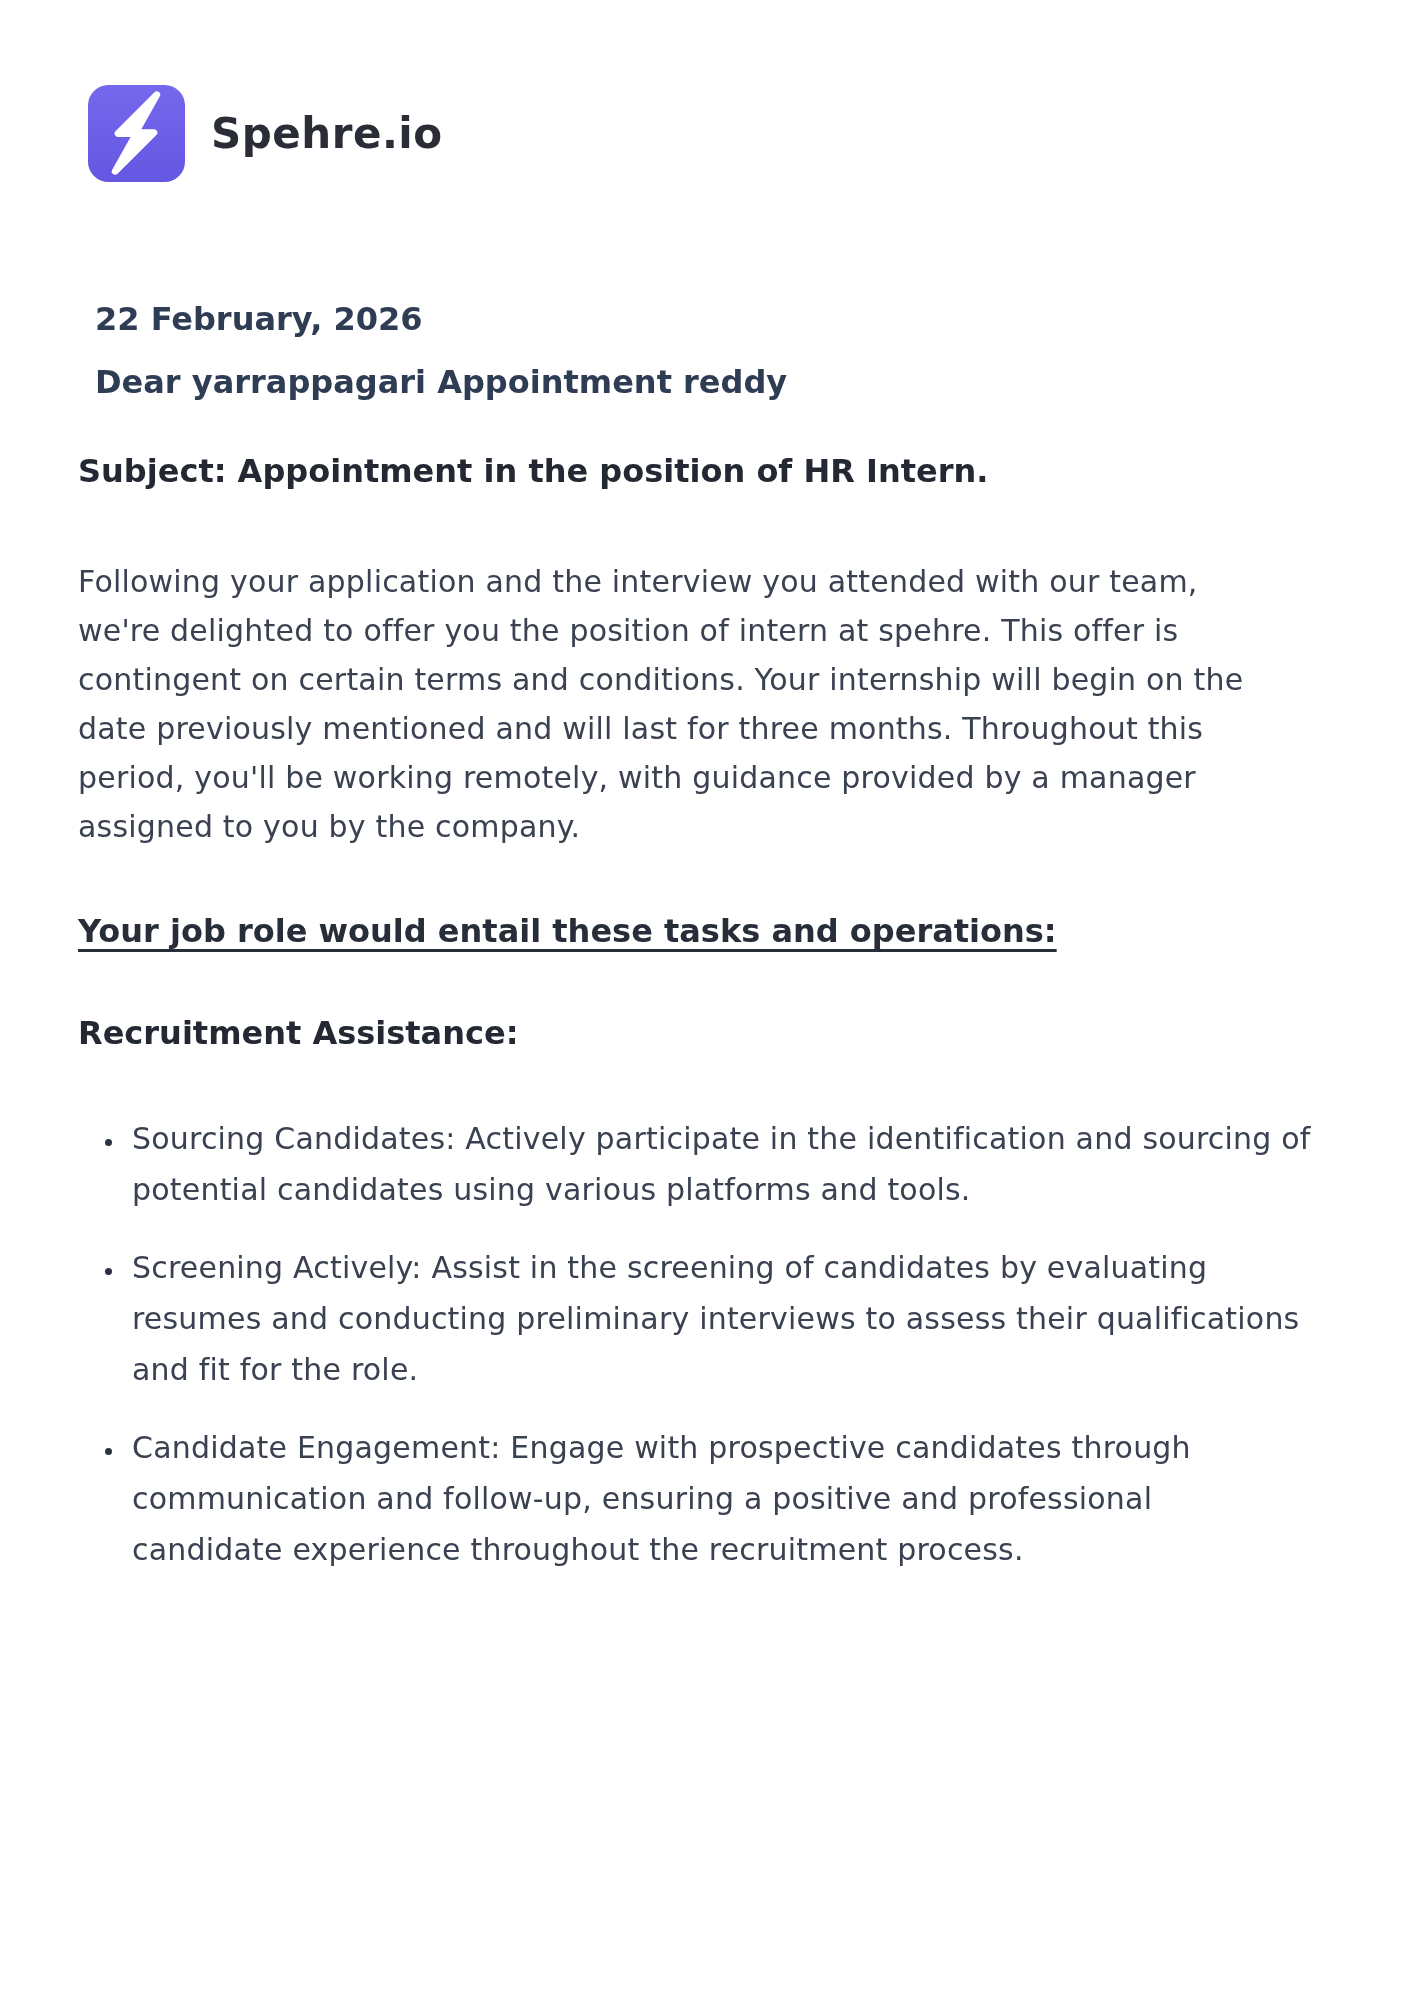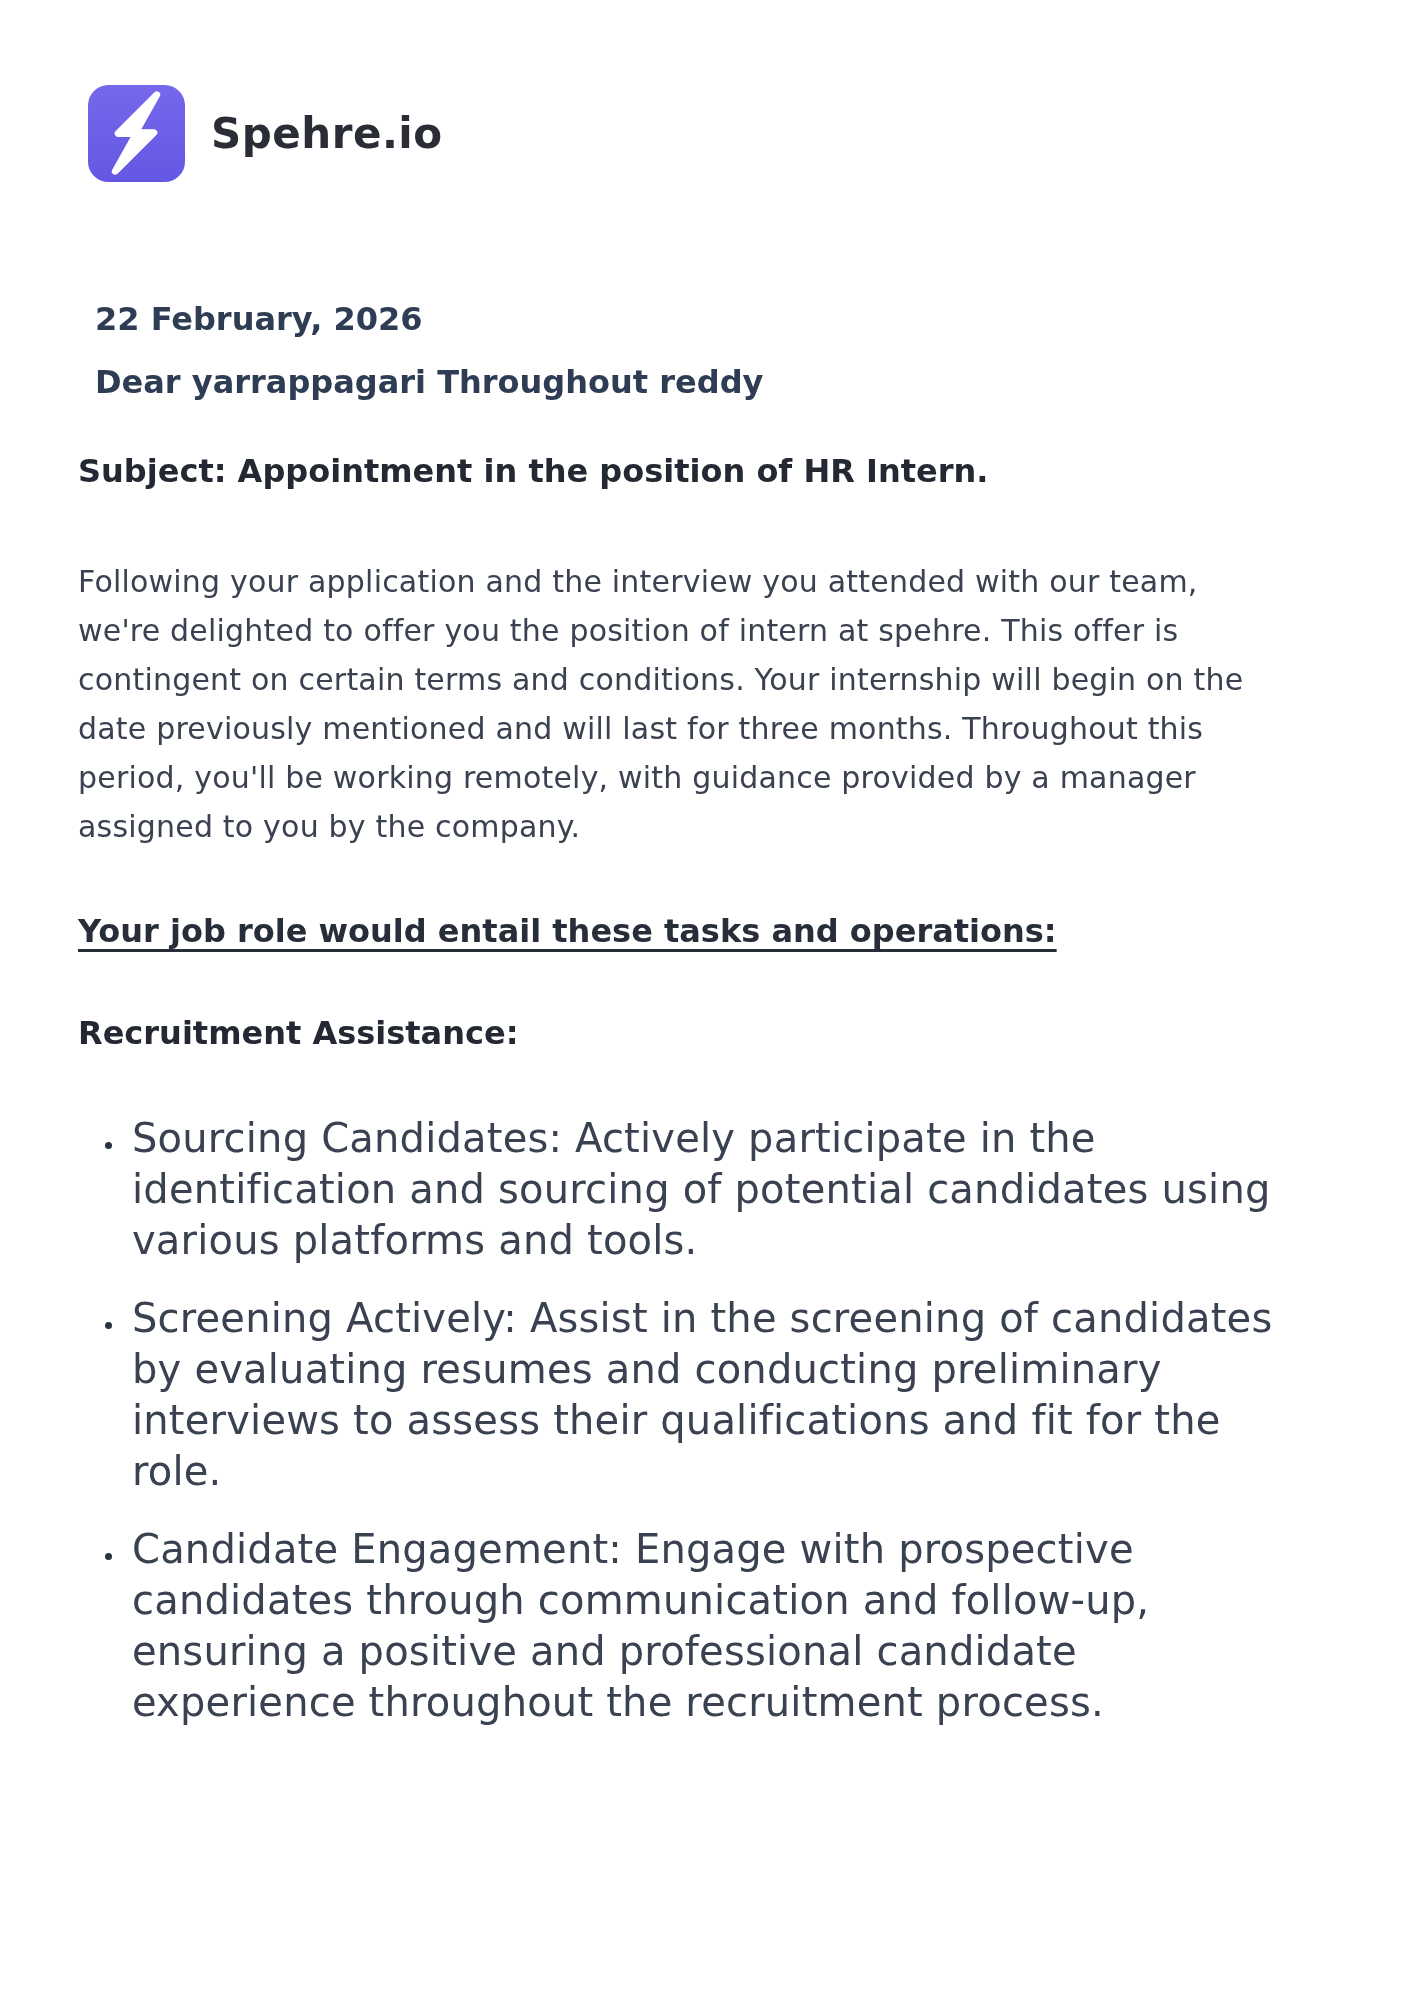--- a/index.html
+++ b/index.html
@@ -73,21 +73,21 @@
     color: #232833;
     line-height: 44px;
   }
   ul.bullets {
     margin: 58px 0 0 0;
     padding-left: 48px;
     max-width: 1185px;
     list-style: disc;
   }
   ul.bullets li {
-    font-size: 40px;
+    font-size: 30px;
     line-height: 51px;
     color: #3a4150;
     letter-spacing: 0.2px;
     margin-bottom: 27px;
     padding-left: 6px;
   }
   ul.bullets li::marker { color: #2b3240; font-size: 24px; }
   .section-title.campaigns { margin-top: 44px; }
 </style>
 </head>
@@ -106,21 +106,21 @@
         </defs>
         <rect x="0" y="0" width="100" height="100" rx="21" fill="url(#logoGrad)"></rect>
         <path d="M71 10 L31 50 L50 50 L28 89 L68 49 L49 49 Z" stroke="#ffffff" stroke-width="7" stroke-linejoin="round" fill="#ffffff"></path>
       </svg>
     </span>
     <span class="brand-name">Spehre.io</span>
   </header>
 
   <div class="date-block">
     <p>22 February, 2026</p>
-    <p>Dear yarrappagari Throughout reddy</p>
+    <p>Dear yarrappagari Appointment reddy</p>
   </div>
 
   <p class="subject">Subject: Appointment in the position of HR Intern.</p>
 
   <p class="body-text">Following your application and the interview you attended with our team, we're delighted to offer you the position of intern at spehre. This offer is contingent on certain terms and conditions. Your internship will begin on the date previously mentioned and will last for three months. Throughout this period, you'll be working remotely, with guidance provided by a manager assigned to you by the company.</p>
 
   <h2 class="tasks-heading">Your job role would entail these tasks and operations:</h2>
 
   <h3 class="section-title">Recruitment Assistance:</h3>
 

